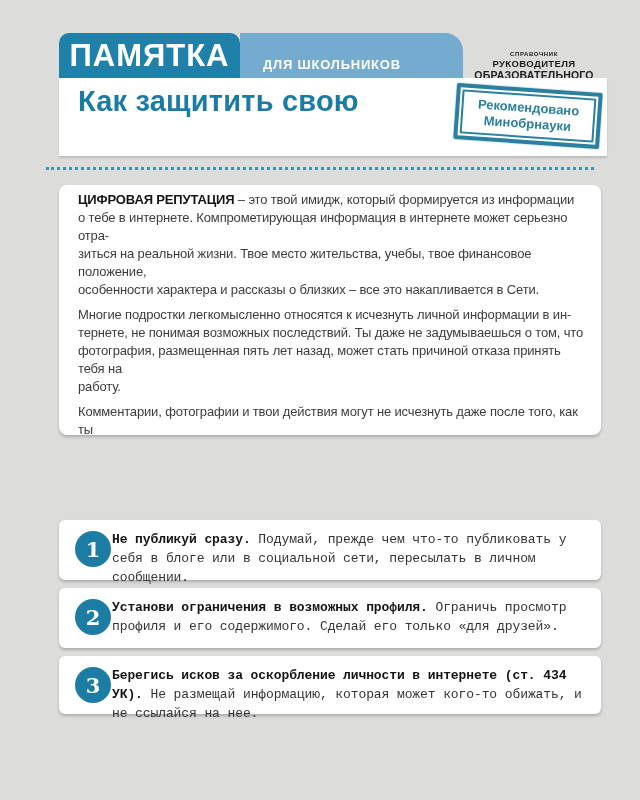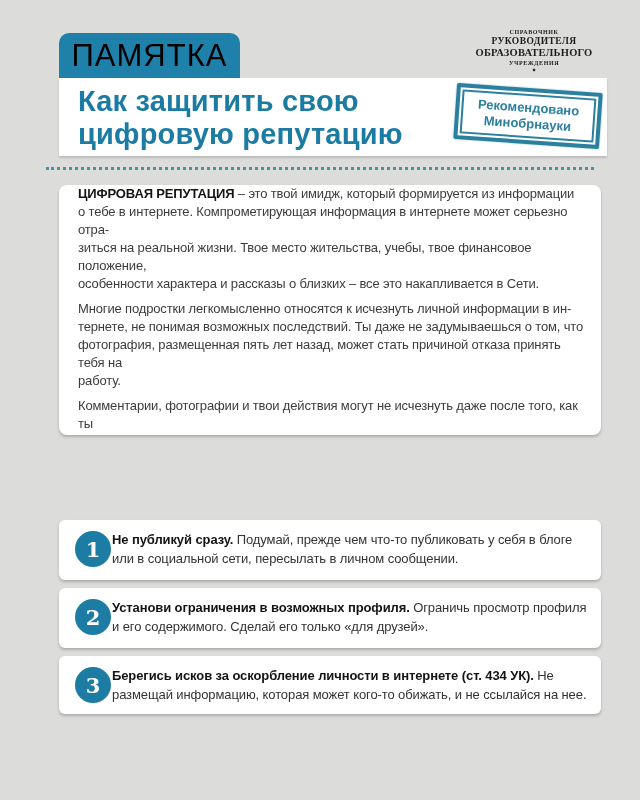--- a/index.html
+++ b/index.html
@@ -5,34 +5,34 @@
   * { margin:0; padding:0; box-sizing:border-box; }
   html,body { width:640px; height:800px; }
   body { font-family:"Liberation Sans", sans-serif; }
   .page { position:relative; width:640px; height:800px; background:#dcdcdb; overflow:hidden; }
 
   
   .tab-dark {
     position:absolute; left:59px; top:33px; width:181px; height:45px;
     background:#1f81a9; border-radius:10px 10px 0 0;
     display:flex; align-items:center; justify-content:center;
-    color:#000000; font-size:31px; font-weight:400; letter-spacing:1px;
+    color:#ffffff; font-size:31px; font-weight:700; letter-spacing:1px;
   }
   .tab-light {
     position:absolute; left:240px; top:33px; width:223px; height:45px;
     background:#74abce; border-radius:0 18px 0 0;
     color:#fff; font-size:13px; font-weight:700; letter-spacing:.8px;
     padding:24px 0 0 23px;
   }
 
   
   .logo {
-    position:absolute; left:458px; top:28px; width:152px;
+    position:absolute; left:458px; top:50px; width:152px;
     text-align:center; color:#1c1c1c;
-    font-family:Liberation Serif, serif; font-weight:700;
+    font-family:Liberation Sans, sans-serif; font-weight:700;
   }
   .logo .l-sm { font-size:6px; letter-spacing:.6px; line-height:8px; }
   .logo .l-md { font-size:9.5px; letter-spacing:.4px; line-height:11px; }
   .logo .l-lg { font-size:10.5px; letter-spacing:.2px; line-height:12px; }
   .logo .l-dot { font-size:4px; line-height:6px; }
 
   
   .title-band {
     position:absolute; left:59px; top:78px; width:548px; height:78px;
     background:#ffffff; box-shadow:0 2px 2px rgba(0,0,0,.15);
@@ -56,21 +56,21 @@
   
   .dots {
     position:absolute; left:46px; top:167px; width:548px; height:0;
     border-top:3px dotted #3f93b1;
   }
 
   
   .intro-card {
     position:absolute; left:59px; top:185px; width:542px; height:250px;
     background:#fff; border-radius:8px; box-shadow:0 2px 3px rgba(0,0,0,.22);
-    padding:0 17px 7px 19px; overflow:hidden;
+    padding:6px 17px 7px 19px; overflow:hidden;
   }
   .intro-card p { color:#3c3c3c; font-size:13px; line-height:18px; letter-spacing:-.15px; margin-bottom:7px; }
   .lead-strong { font-weight:700; color:#141414; }
   .pre { white-space:pre-line; }
 
   
   .advice-heading {
     position:absolute; left:61px; top:480px;
     color:#1e86ac; font-size:16px; font-weight:800; letter-spacing:.2px;
   }
@@ -81,42 +81,44 @@
   }
   .tip-1 { top:520px; }
   .tip-2 { top:588px; }
   .tip-3 { top:656px; height:58px; }
   .tip-num {
     position:absolute; left:16px; top:11px; width:36px; height:36px;
     background:#1c7ca4; border-radius:50%;
     display:flex; align-items:center; justify-content:center;
     color:#fff; font-family:"DejaVu Serif", serif; font-size:21px; font-weight:700;
   }
-  .tip-text { color:#333; font-size:13px; line-height:19px; letter-spacing:-.1px; }
+  .tip-text { color:#333; font-size:13px; line-height:19px; letter-spacing:-.1px;font-family:Liberation Mono, monospace; }
 </style>
 </head>
 <body>
 
 <div class="page">
 
   <div class="tab-dark">
     <span>ПАМЯТКА</span>
+  </div>
+  <div class="tab-light">
+    <span>ДЛЯ ШКОЛЬНИКОВ</span>
   </div>
 
   <div class="logo">
     <div class="l-sm">СПРАВОЧНИК</div>
     <div class="l-md">РУКОВОДИТЕЛЯ</div>
     <div class="l-lg">ОБРАЗОВАТЕЛЬНОГО</div>
     <div class="l-sm">УЧРЕЖДЕНИЯ</div>
     <div class="l-dot">◆</div>
   </div>
 
   <div class="title-band">
     <div class="t-line">Как защитить свою</div>
-    <div class="t-line">цифровую репутацию</div>
   </div>
   <div class="stamp">
     <div class="stamp-inner">
       <span>Рекомендовано</span>
       <span>Минобрнауки</span>
     </div>
   </div>
 
   <div class="dots"></div>
 

